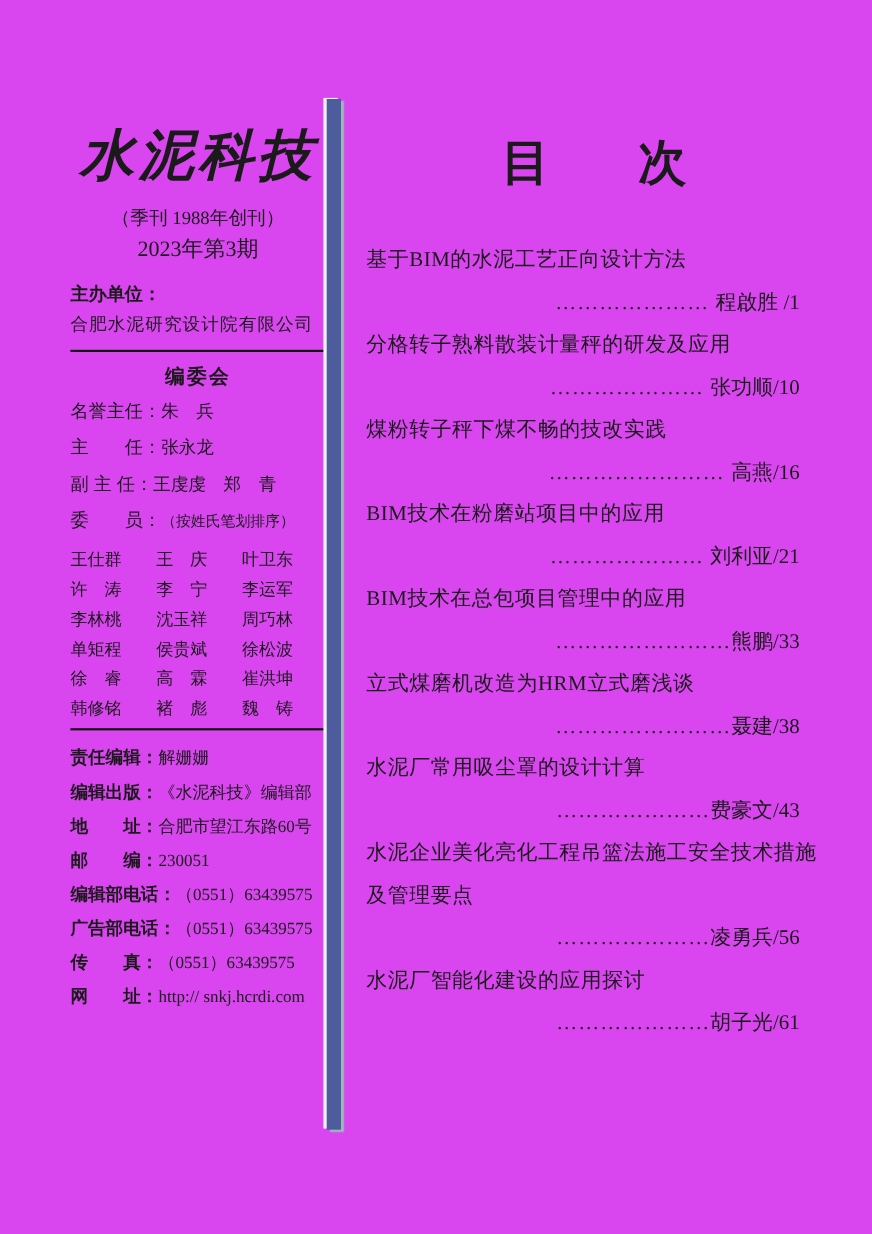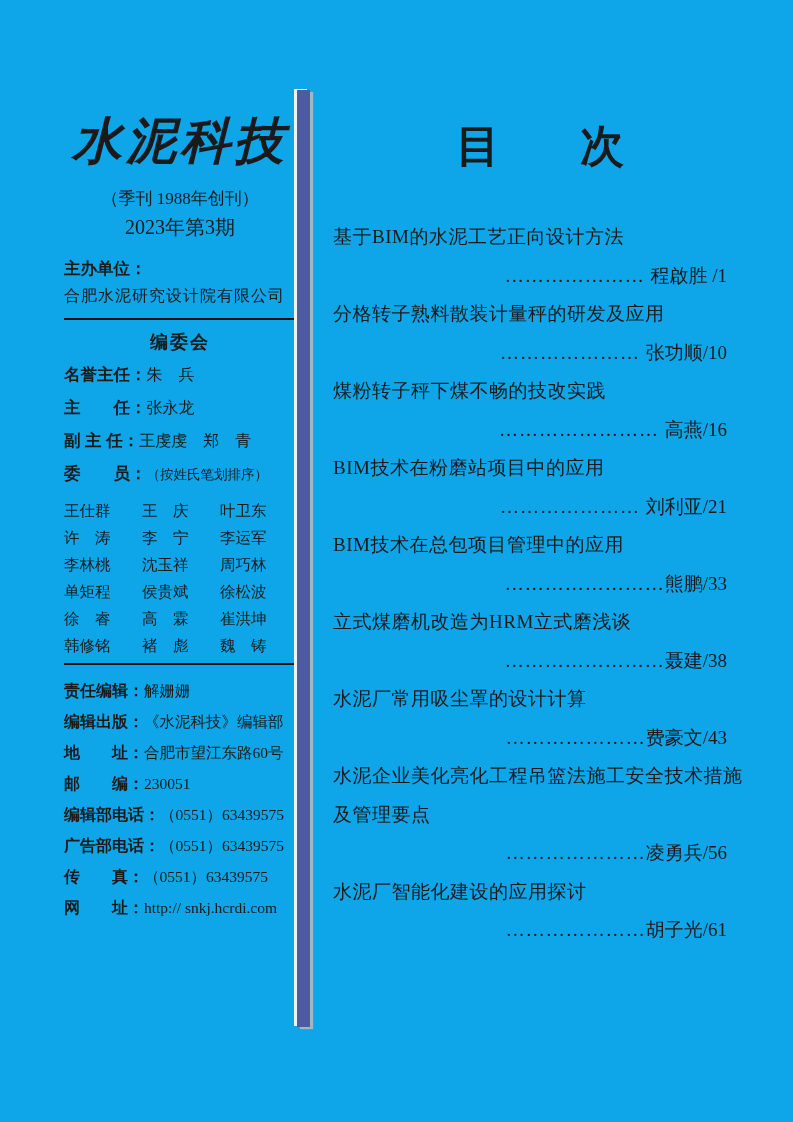--- a/index.html
+++ b/index.html
@@ -1,21 +1,21 @@
 <!DOCTYPE html>
 <html><head>
 <meta charset="utf-8">
 <style>
   * { margin: 0; padding: 0; box-sizing: border-box; }
   html, body { background: #ffffff; }
   .page {
     position: relative;
     width: 793px;
     height: 1122px;
-    background: #0ea5e9;
+    background: #d946ef;
     overflow: hidden;
     font-family: "Liberation Serif", "DejaVu Serif", serif;
     color: #1a1a1a;
   }
 
   
   .left-col {
     position: absolute;
     left: 64px;
     top: 100px;
@@ -67,21 +67,21 @@
     text-align: center;
     letter-spacing: 2px;
   }
   .role-line {
     font-size: 16px;
     line-height: 33px;
     white-space: nowrap;
   }
   .role-label {
     font-family: "Liberation Sans", "DejaVu Sans", sans-serif;
-    font-weight: bold;
+    font-weight: normal;
     font-size: 16.5px;
   }
   .role-value { font-size: 16px; }
   .role-value.small { font-size: 13.5px; }
   .members-grid {
     margin-top: 6px;
     display: grid;
     grid-template-columns: repeat(3, 1fr);
     column-gap: 2px;
   }
@@ -115,21 +115,21 @@
   }
 
   
   .right-col {
     position: absolute;
     left: 333px;
     top: 118px;
     width: 432px;
   }
   .toc-heading {
-    font-family: Liberation Mono, monospace;
+    font-family: Liberation Serif, serif;
     font-weight: bold;
     font-size: 44px;
     line-height: 62px;
     text-align: center;
     letter-spacing: 18px;
     margin-bottom: 38px;
     white-space: nowrap;
   }
   .toc-title {
     font-size: 19px;

